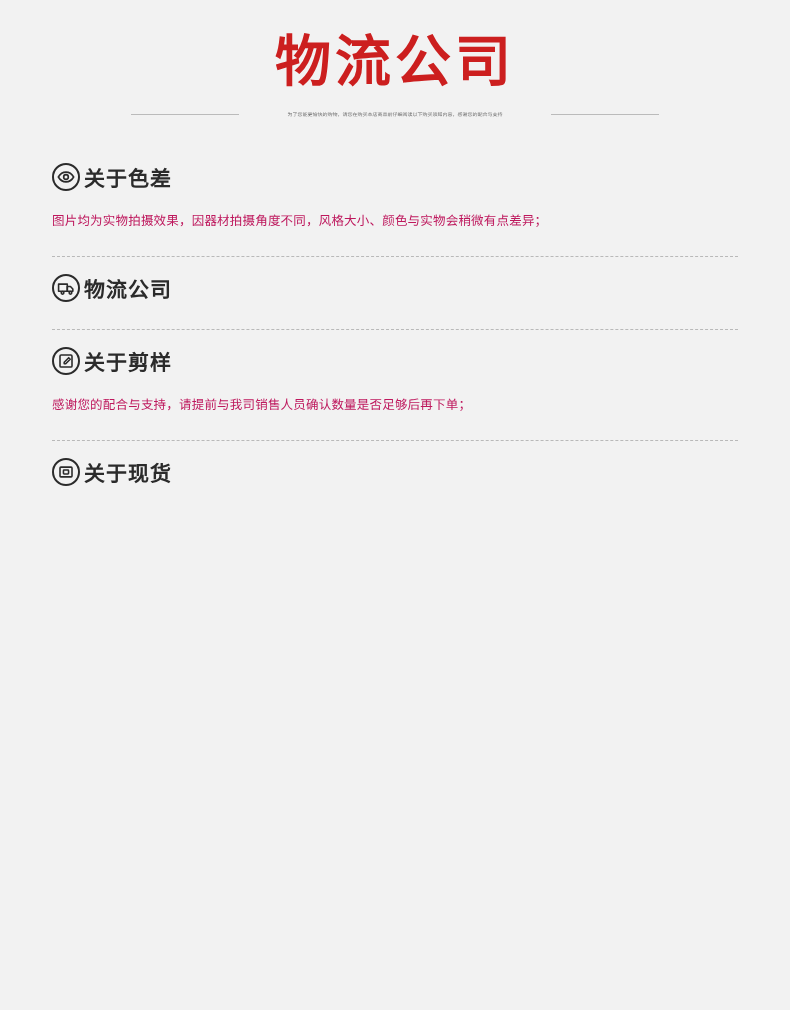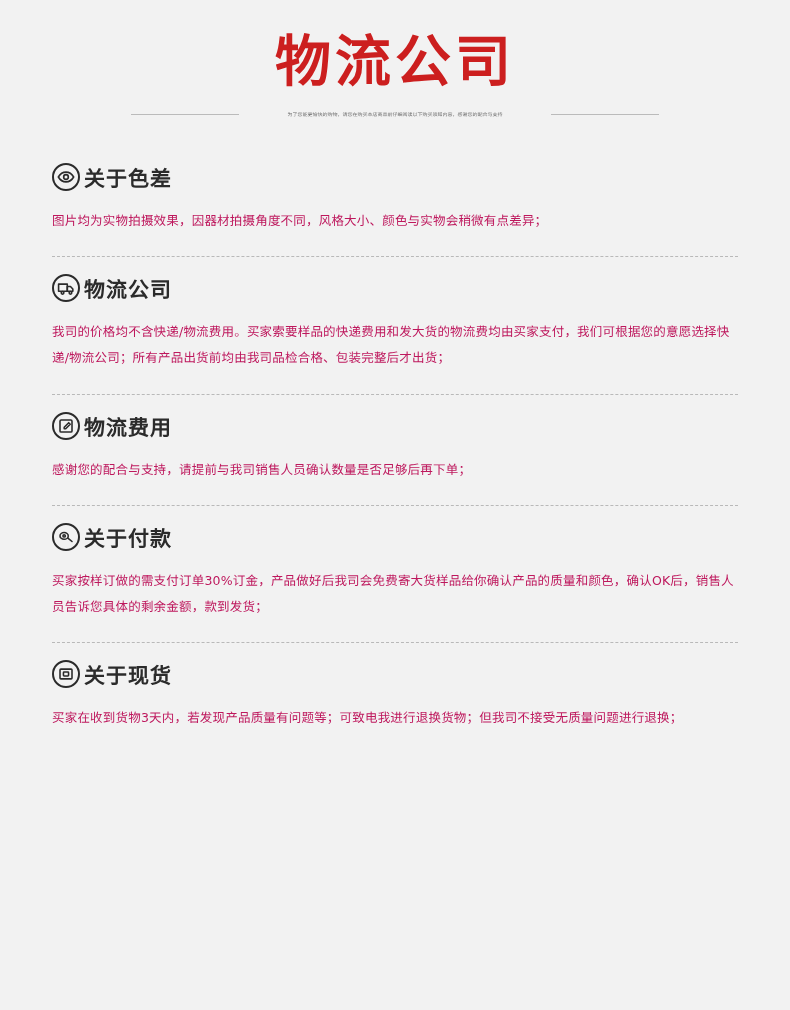--- a/index.html
+++ b/index.html
@@ -140,61 +140,45 @@
         <span class="icon">
           <svg width="19" height="19" viewBox="0 0 24 24" fill="none" stroke="#2b2b2b" stroke-width="2" stroke-linecap="round" stroke-linejoin="round">
             <rect x="2" y="6.5" width="11" height="9"></rect>
             <path d="M13 9.5h4l3 3.2v2.8h-7z"></path>
             <circle cx="7" cy="17.4" r="1.7"></circle>
             <circle cx="17" cy="17.4" r="1.7"></circle>
           </svg>
         </span>
         <span class="sec-title">物流公司</span>
       </div>
-      <div class="sec-body">我司的价格均不含快递/物流费用。买家索要样品的快递费用和发大货的物流费均由买家支付，我们可根据您的意愿选择快递/物流公司；所有产品出货前均由我司品检合格、包装完整后才出货；</div>
       <hr class="divider">
     </div>
 
     <div class="section">
       <div class="sec-head">
         <span class="icon">
           <svg width="18" height="18" viewBox="0 0 24 24" fill="none" stroke="#2b2b2b" stroke-width="2.1" stroke-linecap="round" stroke-linejoin="round">
             <rect x="4" y="4" width="16" height="16" rx="1.5"></rect>
             <path d="M15.6 7.6l2 2-6 6H9.6v-2z"></path>
           </svg>
         </span>
-        <span class="sec-title">物流费用</span>
+        <span class="sec-title">关于剪样</span>
       </div>
       <div class="sec-body">感谢您的配合与支持，请提前与我司销售人员确认数量是否足够后再下单；</div>
       <hr class="divider">
     </div>
 
-    <div class="section">
-      <div class="sec-head">
-        <span class="icon">
-          <svg width="18" height="18" viewBox="0 0 24 24" fill="none" stroke="#2b2b2b" stroke-width="2.1" stroke-linecap="round" stroke-linejoin="round">
-            <ellipse cx="9.5" cy="10.5" rx="5.5" ry="4.5"></ellipse>
-            <circle cx="9.5" cy="10.5" r="1.6"></circle>
-            <path d="M14.5 13.5l5.5 4.5"></path>
-          </svg>
-        </span>
-        <span class="sec-title">关于付款</span>
-      </div>
-      <div class="sec-body">买家按样订做的需支付订单30%订金，产品做好后我司会免费寄大货样品给你确认产品的质量和颜色，确认OK后，销售人员告诉您具体的剩余金额，款到发货；</div>
-      <hr class="divider">
-    </div>
 
     <div class="section">
       <div class="sec-head">
         <span class="icon">
           <svg width="18" height="18" viewBox="0 0 24 24" fill="none" stroke="#2b2b2b" stroke-width="2.1" stroke-linecap="round" stroke-linejoin="round">
             <rect x="4" y="5.5" width="16" height="13" rx="1.2"></rect>
             <rect x="8.6" y="9.4" width="6.8" height="5.2" rx="0.8"></rect>
           </svg>
         </span>
         <span class="sec-title">关于现货</span>
       </div>
-      <div class="sec-body">买家在收到货物3天内，若发现产品质量有问题等；可致电我进行退换货物；但我司不接受无质量问题进行退换；</div>
 
     </div>
 
   </div>
 </div>
 
 </body></html>

